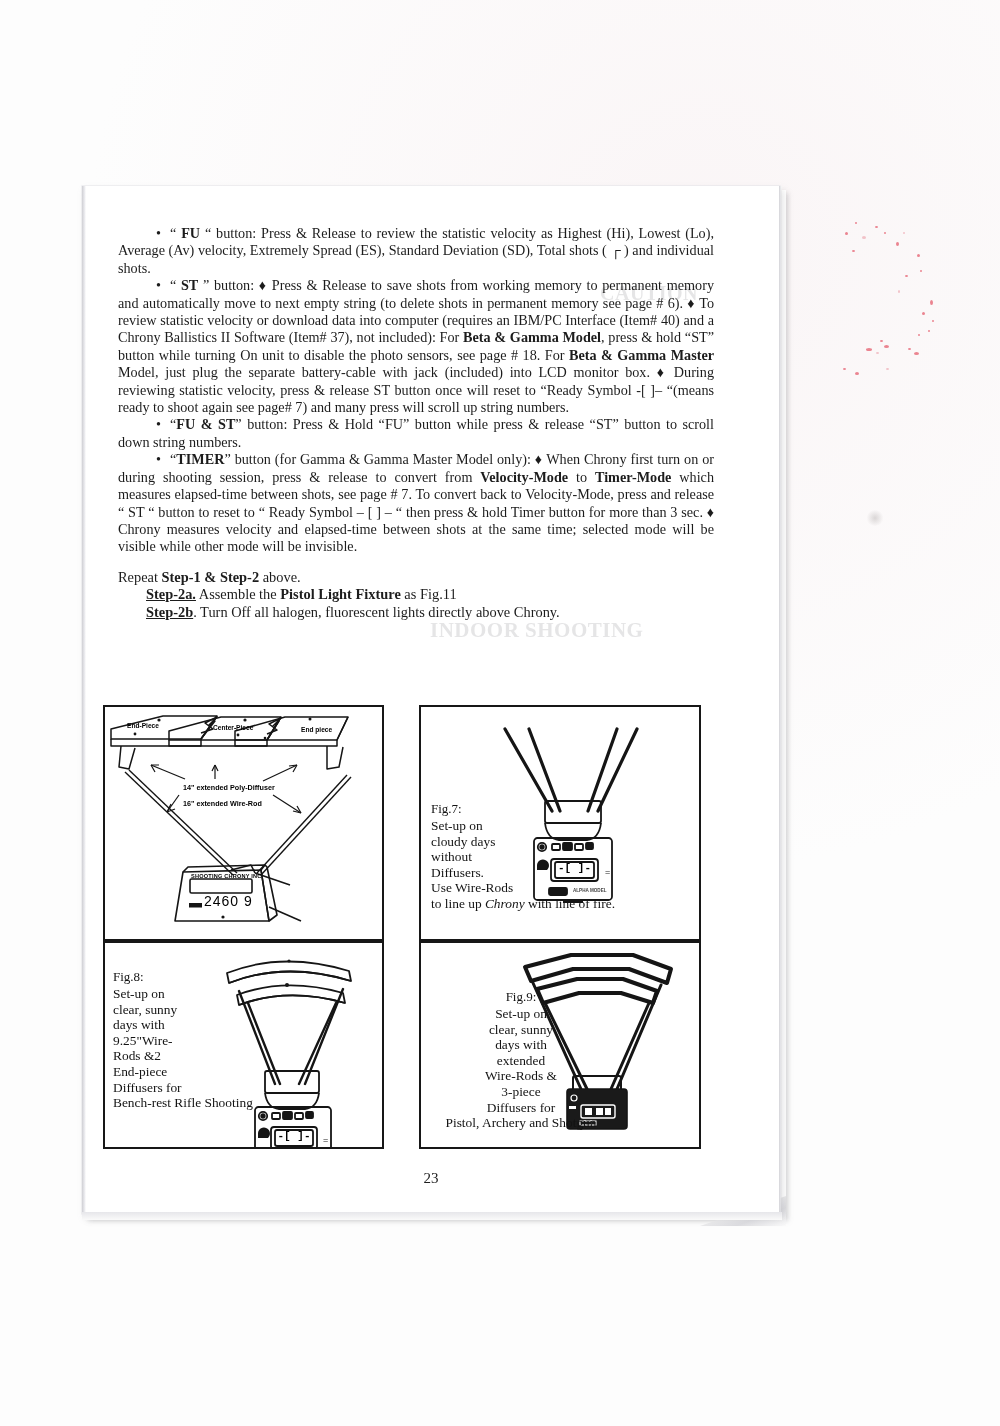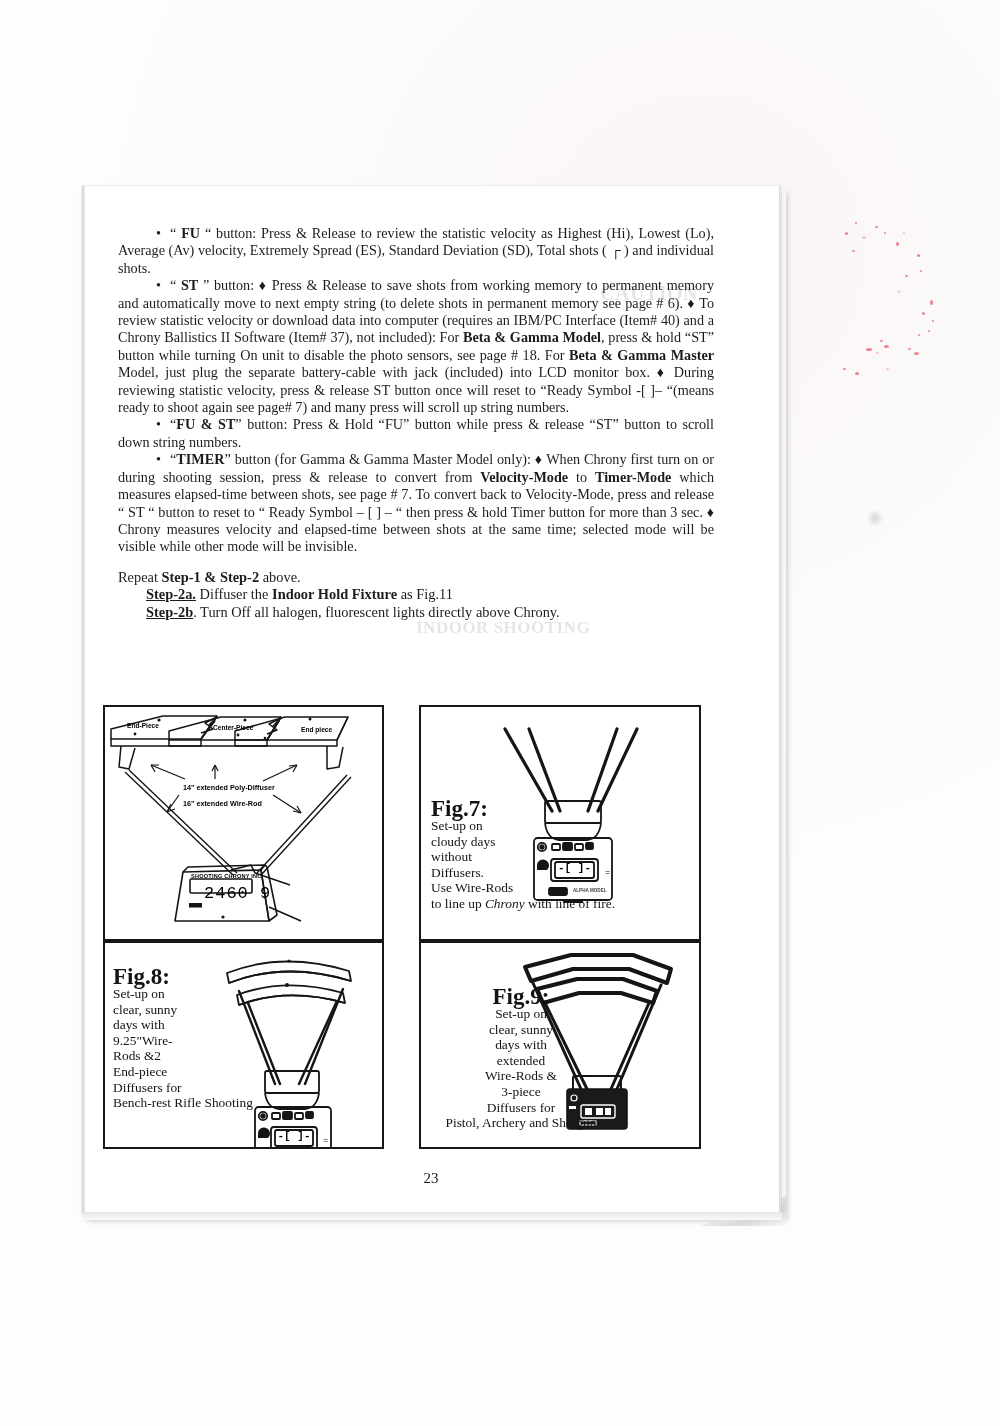--- a/index.html
+++ b/index.html
@@ -107,21 +107,21 @@
 
   .fig-caption{
     position:absolute;
     font-family:"Liberation Serif", serif;
     color:#131313;
     font-size:13.4px;
     line-height:15.6px;
     z-index:6;
   }
   .fig-caption .figno{
-    font-weight:bold;font-size:23px;line-height:19px;display:block;
+    font-weight:normal;font-size:13px;line-height:19px;display:block;
   }
   .fig-caption em{font-style:italic;}
 
   #cap6{left:8px;  top:133px; width:112px;}
   #cap7{left:10px; top:92px;  width:250px;}
   #cap8{left:8px;  top:24px;  width:200px;}
   #cap9{left:10px; top:44px;  width:180px;text-align:center;}
 
   .fig-svg{position:absolute;inset:0;width:100%;height:100%;}
 
@@ -177,34 +177,34 @@
 </div>
 
 <div class="page-shadow-under"></div>
 <div id="page-stack-edge"></div>
 <div id="page-corner-fold"></div>
 <div id="page-sheet"></div>
 <div id="spine-crease"></div>
 <div id="page-bottom-edge"></div>
 
 <div class="ghost" style="left:600px;top:282px;font-size:20px;">CAUTION</div>
-<div class="ghost" style="left:416px;top:618px;font-size:17px;">INDOOR SHOOTING</div>
+<div class="ghost" style="left:430px;top:618px;font-size:21px;">INDOOR SHOOTING</div>
 
 <div id="content">
   <div id="body-paragraphs">
       <div class="para bullet-para"><span class="ind"></span><span class="bdot">•</span><span>“ </span><span style="font-weight: bold;">FU</span><span> “ button: Press &amp; Release to review the statistic velocity   as Highest (Hi), Lowest (Lo), Average (Av) velocity, Extremely Spread (ES), Standard Deviation (SD), Total shots ( ┌ ) and individual shots.</span></div>
       <div class="para bullet-para"><span class="ind"></span><span class="bdot">•</span><span>“ </span><span style="font-weight: bold;">ST</span><span> ” button:  ♦ Press &amp; Release to save shots from working memory to permanent memory and automatically move to next empty string (to delete shots in permanent memory see page # 6).  ♦  To review statistic velocity or download data into computer (requires an IBM/PC Interface (Item# 40) and a Chrony Ballistics II Software (Item# 37), not included): For </span><span style="font-weight: bold;">Beta &amp; Gamma Model</span><span>, press &amp; hold  “ST” button while turning On unit to disable the photo sensors, see page # 18. For </span><span style="font-weight: bold;">Beta &amp; Gamma Master</span><span> Model, just plug the separate battery-cable with jack (included) into LCD monitor box. ♦ During reviewing statistic velocity, press &amp; release ST button once will reset to “Ready Symbol -[ ]– “(means ready to shoot again see page# 7) and many press will scroll up string numbers.</span></div>
       <div class="para bullet-para"><span class="ind"></span><span class="bdot">•</span><span>“</span><span style="font-weight: bold;">FU &amp; ST</span><span>” button: Press &amp; Hold “FU” button while press &amp; release “ST” button to scroll down string numbers.</span></div>
       <div class="para bullet-para"><span class="ind"></span><span class="bdot">•</span><span>“</span><span style="font-weight: bold;">TIMER</span><span>” button (for Gamma &amp; Gamma Master Model only):  ♦ When Chrony first turn on or during shooting session, press &amp; release to convert from </span><span style="font-weight: bold;">Velocity-Mode</span><span> to </span><span style="font-weight: bold;">Timer-Mode</span><span> which measures elapsed-time between shots, see page # 7. To convert back to Velocity-Mode, press and release “ ST “ button to reset to “ Ready Symbol – [ ] – “ then press &amp; hold Timer button for more than 3 sec.  ♦  Chrony measures velocity and elapsed-time between shots at the same time; selected mode will be visible while other mode will be invisible.</span></div>
     </div>
 
   <div id="section-b">
     <div id="section-b-lines">
         <div><span>Repeat </span><span style="font-weight: bold;">Step-1 &amp; Step-2</span><span> above.</span></div>
-        <div style="padding-left: 28px;"><span style="font-weight: bold; text-decoration: underline;">Step-2a.</span><span> Diffuser the </span><span style="font-weight: bold;">Indoor Hold Fixture</span><span> as Fig.11</span></div>
+        <div style="padding-left: 28px;"><span style="font-weight: bold; text-decoration: underline;">Step-2a.</span><span> Assemble the </span><span style="font-weight: bold;">Pistol Light Fixture</span><span> as Fig.11</span></div>
         <div style="padding-left: 28px;"><span style="font-weight: bold; text-decoration: underline;">Step-2b</span><span>. Turn Off all halogen, fluorescent lights directly above Chrony.</span></div>
       </div>
   </div>
 </div>
 
 <div id="fig-grid">
 
   <div class="fig-cell" id="cell-fig6">
     <svg class="fig-svg" viewBox="0 0 277 232" preserveAspectRatio="none">
       <g fill="none" stroke="#151515" stroke-width="1.5" stroke-linejoin="round">
@@ -269,21 +269,21 @@
         <path d="M164 200 L196 214"></path>
       </g>
     </svg>
 
     <div style="position:absolute;left:22px;top:15px;font-size:6.6px;font-weight:bold;font-family:'Liberation Sans',sans-serif;">End-Piece</div>
     <div style="position:absolute;left:108px;top:17px;font-size:6.6px;font-weight:bold;font-family:'Liberation Sans',sans-serif;">Center-Piece</div>
     <div style="position:absolute;left:196px;top:19px;font-size:6.6px;font-weight:bold;font-family:'Liberation Sans',sans-serif;">End piece</div>
     <div style="position:absolute;left:78px;top:76px;font-size:7.2px;font-weight:bold;font-family:'Liberation Sans',sans-serif;">14" extended Poly-Diffuser</div>
     <div style="position:absolute;left:78px;top:92px;font-size:7.2px;font-weight:bold;font-family:'Liberation Sans',sans-serif;">16" extended Wire-Rod</div>
     <div style="position:absolute;left:86px;top:166px;font-size:5.6px;font-weight:bold;font-family:'Liberation Sans',sans-serif;letter-spacing:.2px;">SHOOTING CHRONY INC</div>
-    <div style="position:absolute;left:99px;top:177px;font-size:17px;font-family:Liberation Mono, monospace;letter-spacing:1px;">2460 9</div>
+    <div style="position:absolute;left:99px;top:186px;font-size:14px;font-family:Liberation Sans, sans-serif;letter-spacing:1px;">2460 9</div>
 
   </div>
 
   <div class="fig-cell" id="cell-fig7">
     <svg class="fig-svg" viewBox="0 0 278 232" preserveAspectRatio="none">
 
       <g fill="none" stroke="#151515" stroke-width="3.2" stroke-linecap="round">
         <path d="M84 22 L131 104"></path>
         <path d="M108 22 L139 104"></path>
         <path d="M196 22 L167 104"></path>

